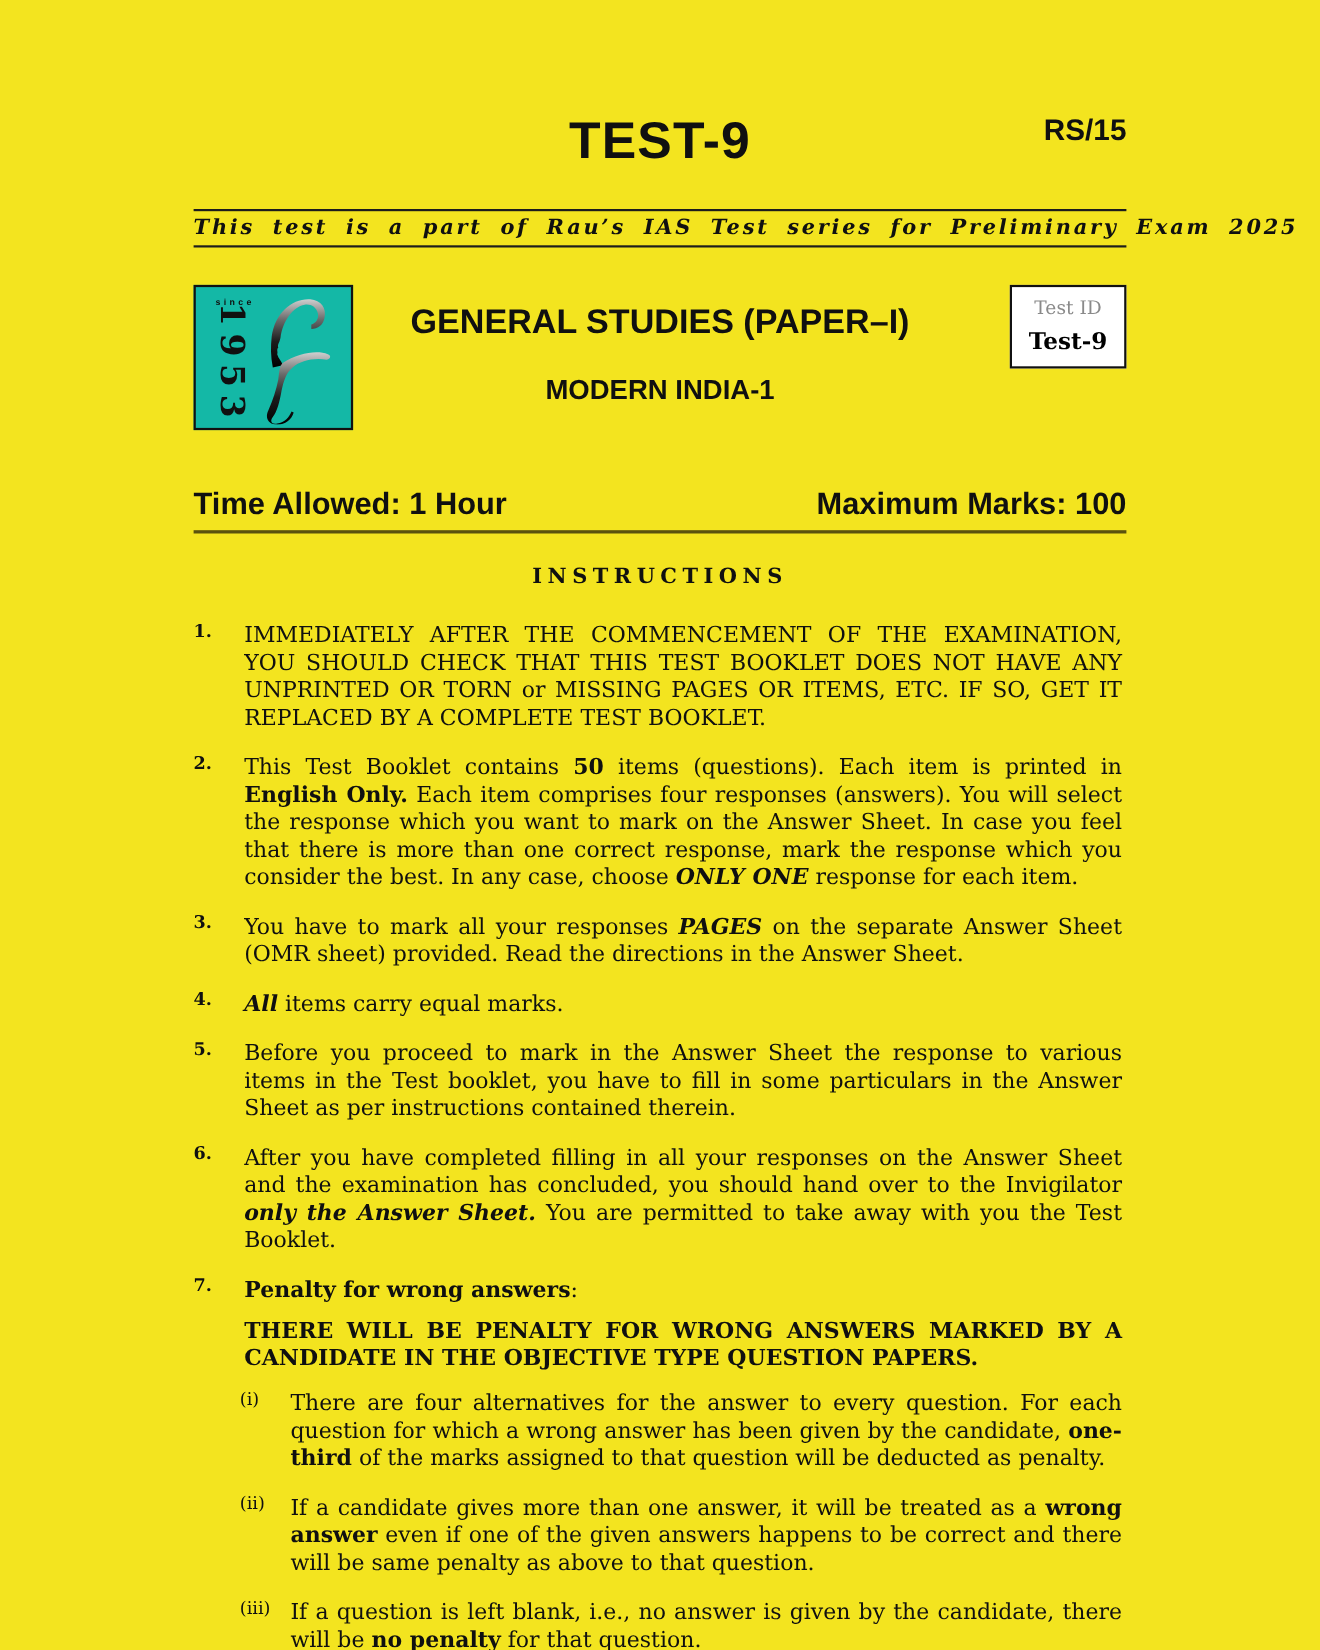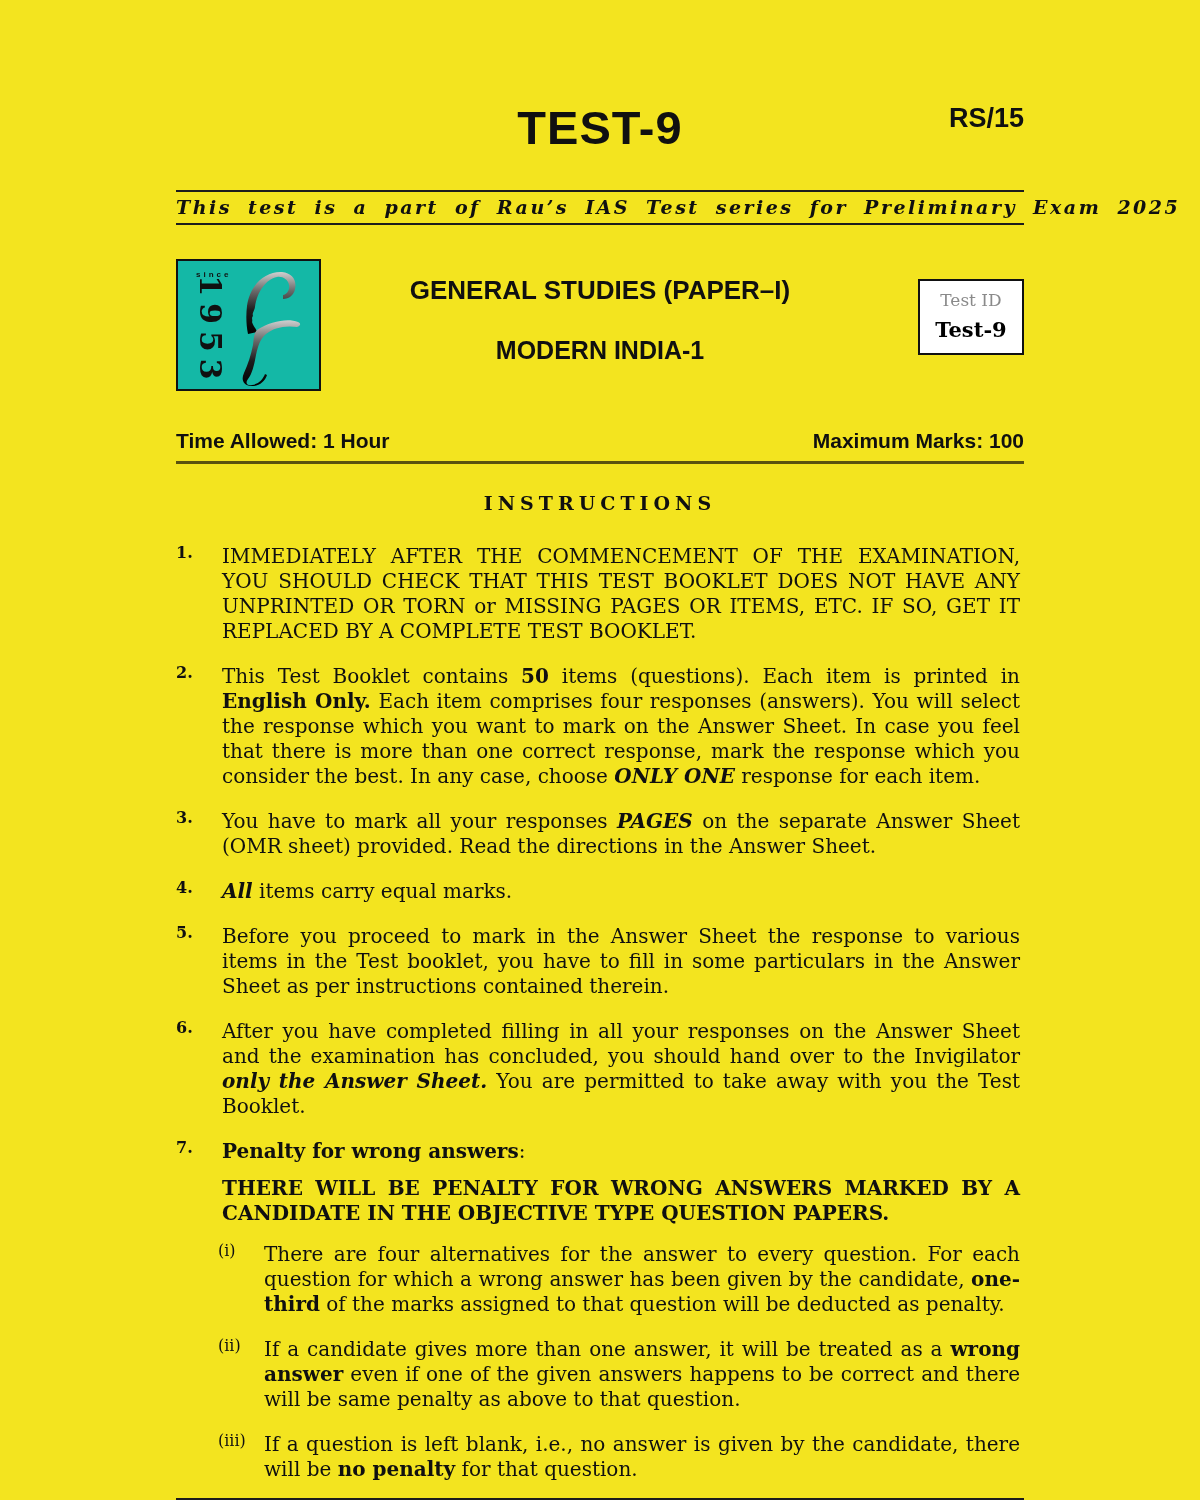--- a/index.html
+++ b/index.html
@@ -46,38 +46,38 @@
   .logo-year {
     position:absolute; left:-27px; top:52px; width:118px; height:36px;
     line-height:36px; text-align:center; transform:rotate(90deg);
     font-family:"DejaVu Serif", serif; font-size:30px; font-weight:bold; letter-spacing:7px;
   }
   .logo-glyph { position:absolute; right:8px; top:5px; }
 
   .titles { text-align:center; padding-top:16px; }
   .paper-title {
     margin:0; font-family:"Liberation Sans", sans-serif;
-    font-size:26px; font-weight:bold;
+    font-size:31px; font-weight:bold;
   }
   .subject-title {
     margin:30px 0 0; font-family:"Liberation Sans", sans-serif;
     font-size:25px; font-weight:bold;
   }
 
   .test-id-box {
-    position:absolute; right:0; top:20px; width:102px; height:72px;
+    position:absolute; right:0; top:0; width:102px; height:72px;
     background:#fff; border:2px solid #111; text-align:center;
   }
   .test-id-label { color:#8a8a8a; font-size:17px; margin-top:9px; }
   .test-id-value { color:#000; font-size:21px; font-weight:bold; margin-top:7px; }
 
   
   .meta-row {
-    margin-top:34px; display:flex; justify-content:space-between;
-    font-family:"Liberation Sans", sans-serif; font-weight:bold; font-size:21px;
+    margin-top:47px; display:flex; justify-content:space-between;
+    font-family:"Liberation Sans", sans-serif; font-weight:bold; font-size:28px;
   }
   .divider { margin:8px 0 0; border:0; border-top:3px solid #5a520e; }
 
   
   .instructions-heading {
     text-align:center; margin-top:28px;
     font-size:19px; font-weight:bold; letter-spacing:5px;
   }
   .ins-list { margin-top:26px; }
   .ins-row { display:flex; margin-bottom:12px; }

